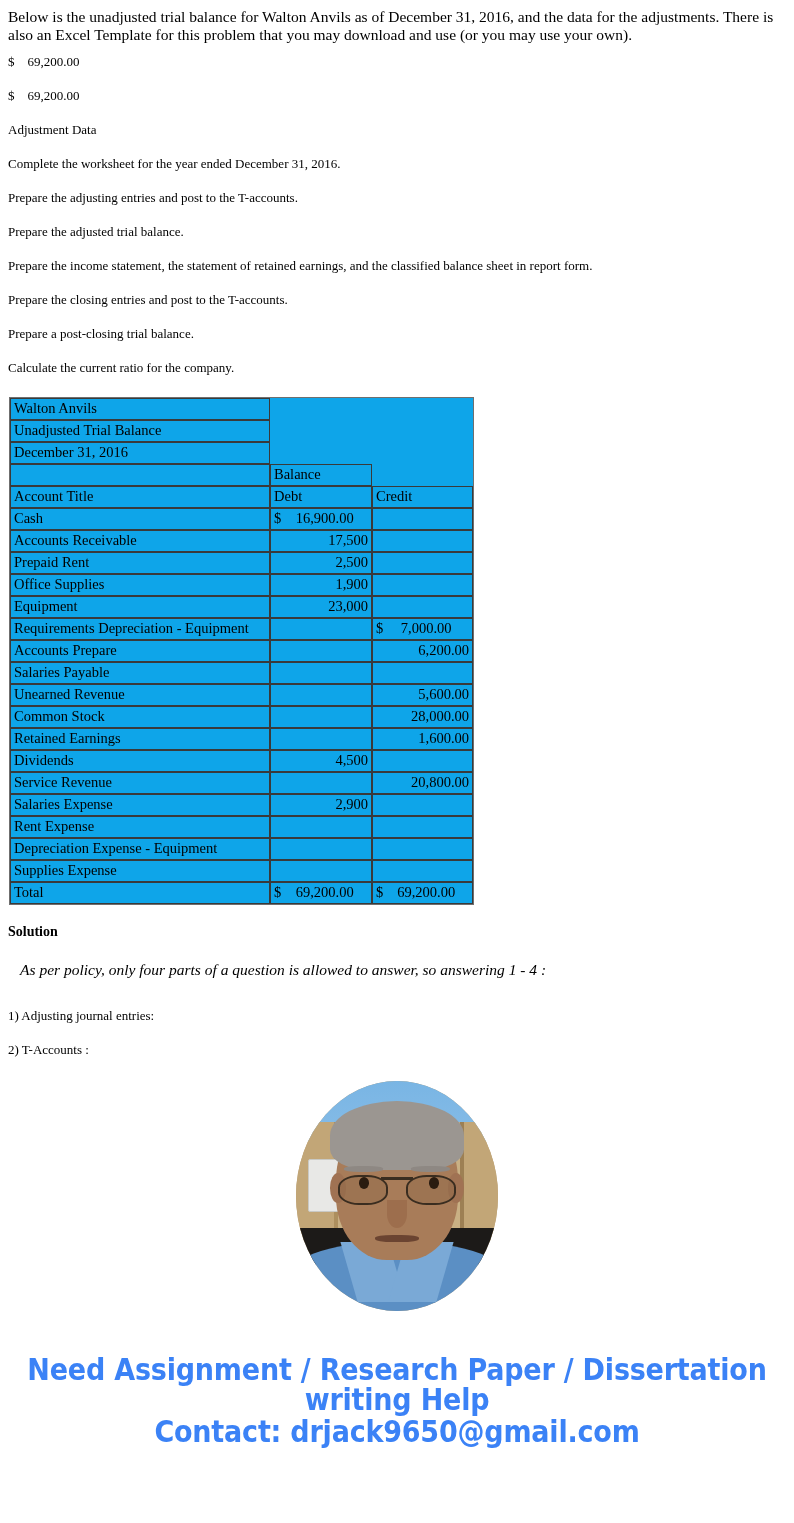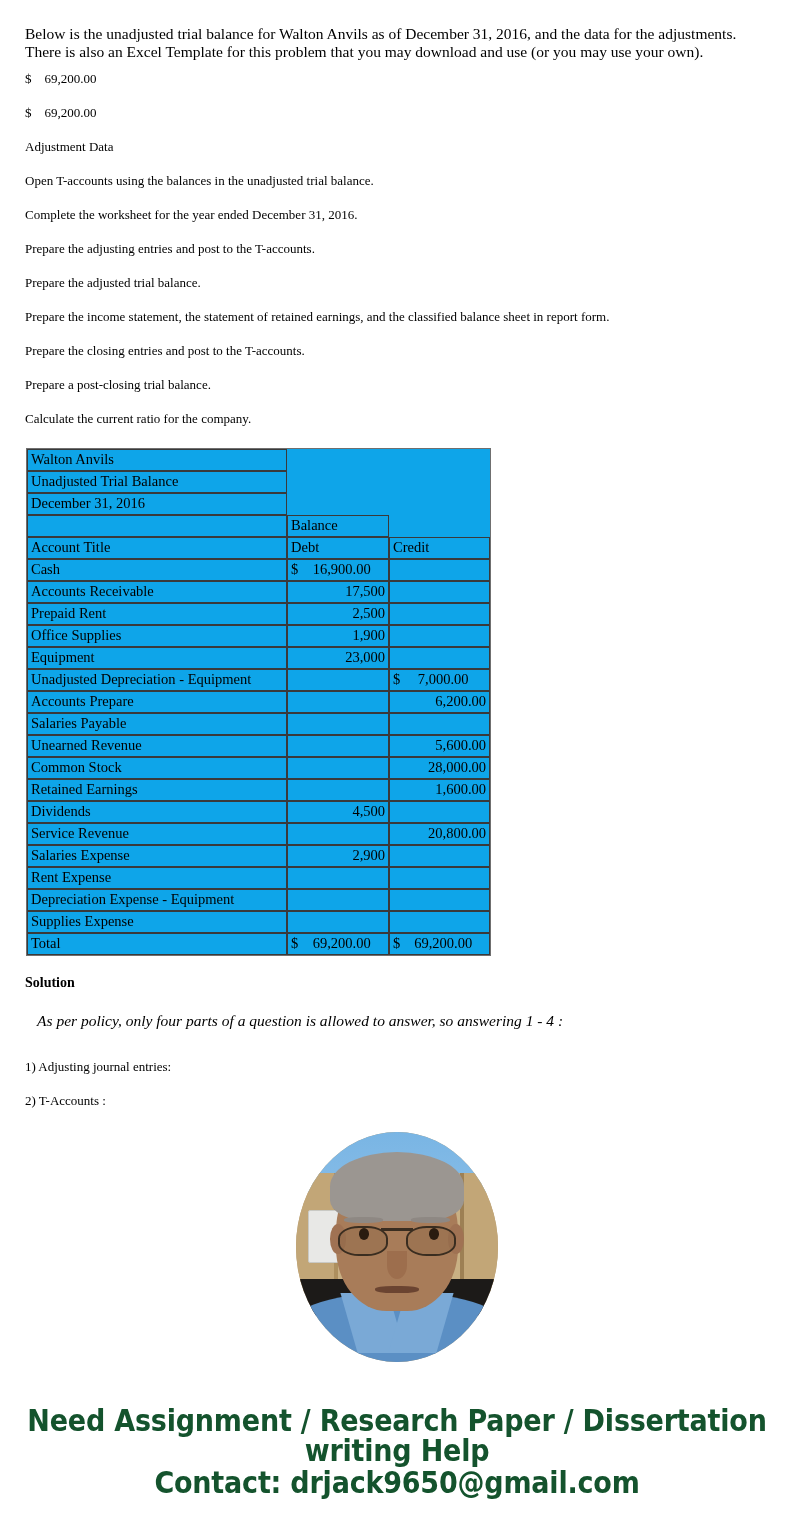--- a/index.html
+++ b/index.html
@@ -12,21 +12,21 @@
     width: 794px;
     min-height: 1523px;
     font-family: "Liberation Serif", "DejaVu Serif", serif;
     color: #000000;
     -webkit-font-smoothing: antialiased;
   }
   .page {
     position: relative;
     width: 794px;
     min-height: 1523px;
-    padding: 17px;
+    padding: 0;
     box-sizing: border-box;
   }
   .intro {
     font-size: 15.5px;
     line-height: 1.18;
     margin: 0;
     padding: 8px 8px 0 8px;
   }
   p.para {
     font-size: 13px;
@@ -278,40 +278,39 @@
   .av-brow-l { left: 24%; }
   .av-brow-r { right: 24%; }
 
   
   .promo {
     text-align: center;
     font-family: "DejaVu Sans Condensed", "Liberation Sans Narrow", "Liberation Sans", sans-serif;
     font-weight: bold;
     font-size: 30px;
     line-height: 1.0;
-    color: #14532d;
+    color: #3b82f6;
     letter-spacing: -0.2px;
     padding: 44px 10px 0 10px;
   }
   .promo .l2 { display: block; }
   .promo .l3 { display: block; margin-top: 2px; }
 </style>
 </head>
 <body>
 
 <div class="page">
 
   <p class="intro">Below is the unadjusted trial balance for Walton Anvils as of December 31, 2016, and the data for the adjustments. There is also an Excel Template for this problem that you may download and use (or you may use your own).</p>
 
   <p class="para amount-line">$    69,200.00</p>
   <p class="para amount-line">$    69,200.00</p>
 
   <p class="para">Adjustment Data</p>
 
-  <p class="para">Open T-accounts using the balances in the unadjusted trial balance.</p>
   <p class="para">Complete the worksheet for the year ended December 31, 2016.</p>
   <p class="para">Prepare the adjusting entries and post to the T-accounts.</p>
   <p class="para">Prepare the adjusted trial balance.</p>
   <p class="para">Prepare the income statement, the statement of retained earnings, and the classified balance sheet in report form.</p>
   <p class="para">Prepare the closing entries and post to the T-accounts.</p>
   <p class="para">Prepare a post-closing trial balance.</p>
   <p class="para">Calculate the current ratio for the company.</p>
 
   <div class="tb-wrap">
     <table class="tb">
@@ -368,21 +367,21 @@
             <td class="bx">Office Supplies</td>
             <td class="bx num">1,900</td>
             <td class="bx num"></td>
           </tr>
           <tr>
             <td class="bx">Equipment</td>
             <td class="bx num">23,000</td>
             <td class="bx num"></td>
           </tr>
           <tr>
-            <td class="bx">Unadjusted Depreciation - Equipment</td>
+            <td class="bx">Requirements Depreciation - Equipment</td>
             <td class="bx num"></td>
             <td class="bx cur">
               <span class="sym">$</span>
               <span class="val">7,000.00</span>
             </td>
           </tr>
           <tr>
             <td class="bx">Accounts Prepare</td>
             <td class="bx num"></td>
             <td class="bx num">6,200.00</td>

